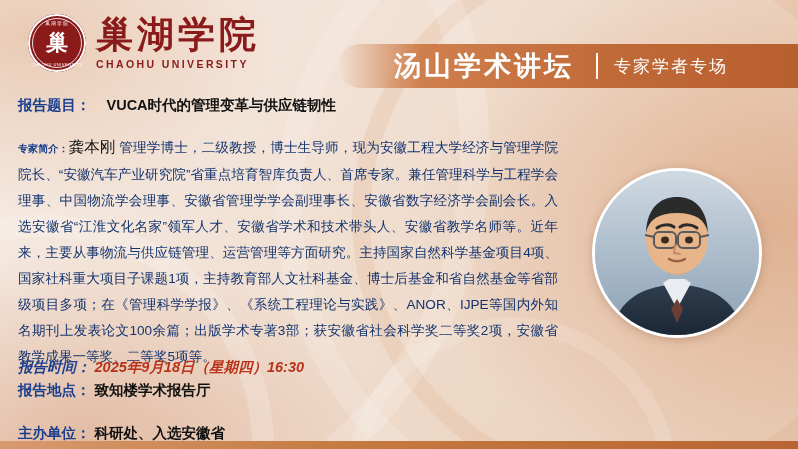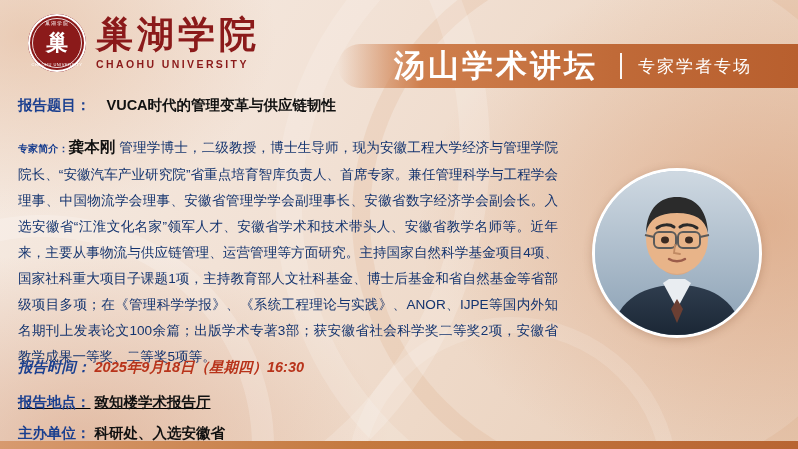--- a/index.html
+++ b/index.html
@@ -119,21 +119,21 @@
     background: linear-gradient(90deg, rgba(206,124,74,0.0) 0%, #cf7f4d 18%, #c06a38 60%, #b85f2e 100%);
     border-radius: 22px 0 0 22px;
     display: flex;
     align-items: center;
     padding-left: 56px;
     box-sizing: border-box;
   }
   .banner-main {
     color: #ffffff;
     font-family: Liberation Mono, monospace;
-    font-size: 31px;
+    font-size: 27px;
     font-weight: bold;
     letter-spacing: 3px;
   }
   .banner-divider {
     width: 2px;
     height: 26px;
     background: #ffffff;
     margin: 0 16px 0 22px;
     opacity: 0.95;
   }
@@ -170,21 +170,21 @@
     left: 18px;
     top: 132px;
     width: 540px;
     font-size: 13.6px;
     line-height: 1.92;
     color: #14346f;
     text-align: justify;
   }
   .bio .name {
     color: #111111;
-    font-weight: bold;
+    font-weight: normal;
     font-size: 15.5px;
     margin-top: 12px;
   }
   .bio .lbl {
     font-size: 10px;
   }
 
   .photo {
     position: absolute;
     right: 36px;
@@ -206,21 +206,21 @@
     display: flex;
     align-items: baseline;
   }
   .row .val {
     margin-left: 4px;
     font-weight: bold;
     color: #111111;
   }
   .row.time { top: 358px; font-style: italic; }
   .row.time .val { color: #b8331a; }
-  .row.place { top: 393px; text-decoration: underline; }
+  .row.place { top: 381px; }
   .row.org { top: 424px; }
 
   .footbar {
     position: absolute;
     left: 0; bottom: 0;
     width: 798px;
     height: 8px;
     background: linear-gradient(90deg, #d79a6f 0%, #c4793f 45%, #b86533 100%);
   }
 </style>

